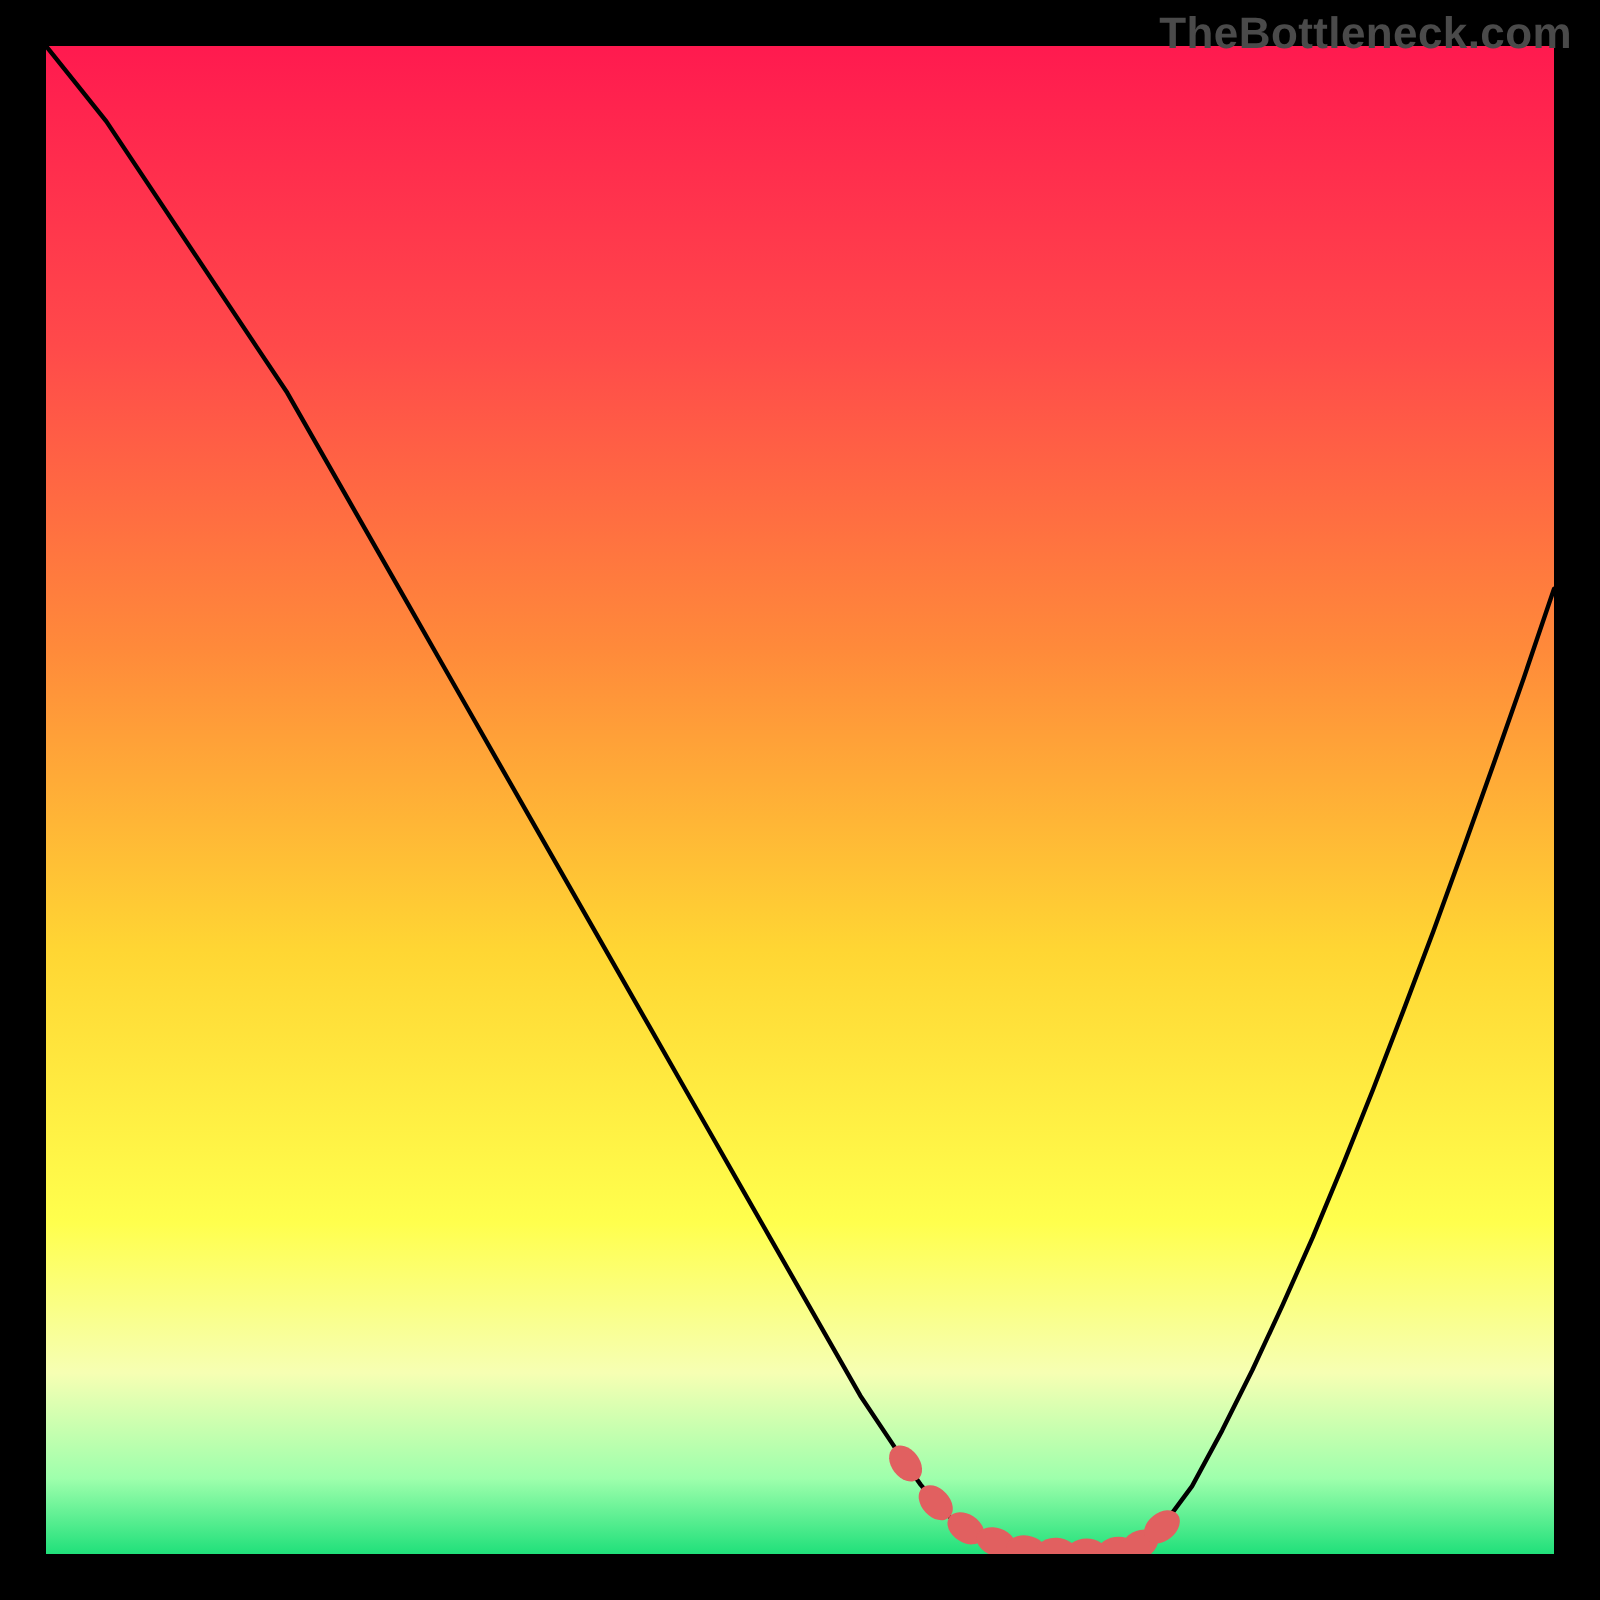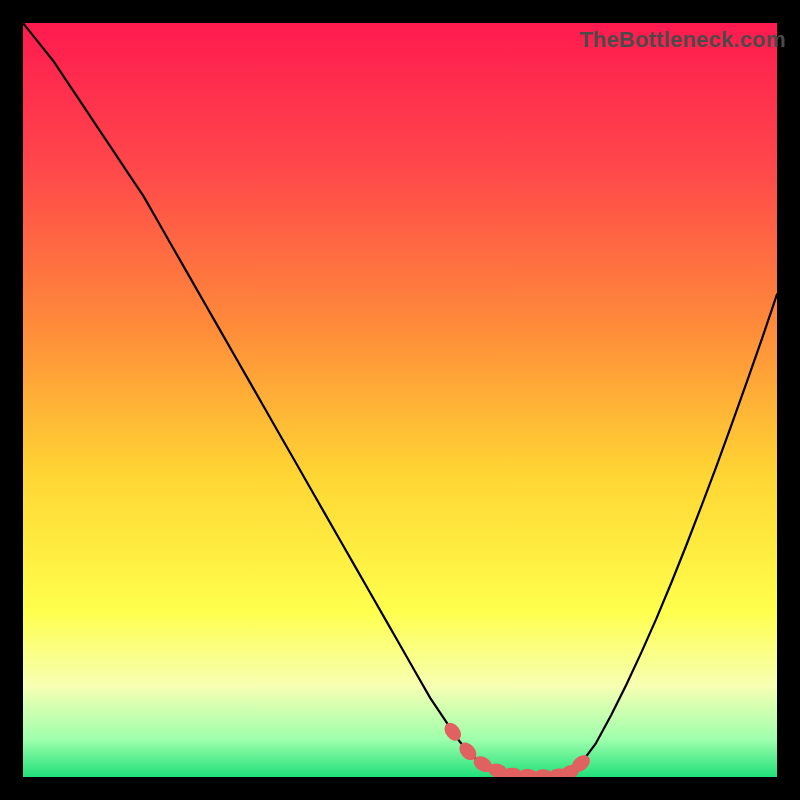--- a/index.html
+++ b/index.html
@@ -19,21 +19,20 @@
   }
   .watermark {
     position: absolute;
     top: 4px;
     right: 14px;
     color: #4a4a4a;
     font-size: 22px;
     font-weight: bold;
     letter-spacing: 0.2px;
     z-index: 10;
-    margin-top: 23px;
   }
   .plot-wrap {
     position: absolute;
     left: 23px;
     top: 23px;
     width: 754px;
     height: 754px;
   }
   .plot-svg {
     display: block;

